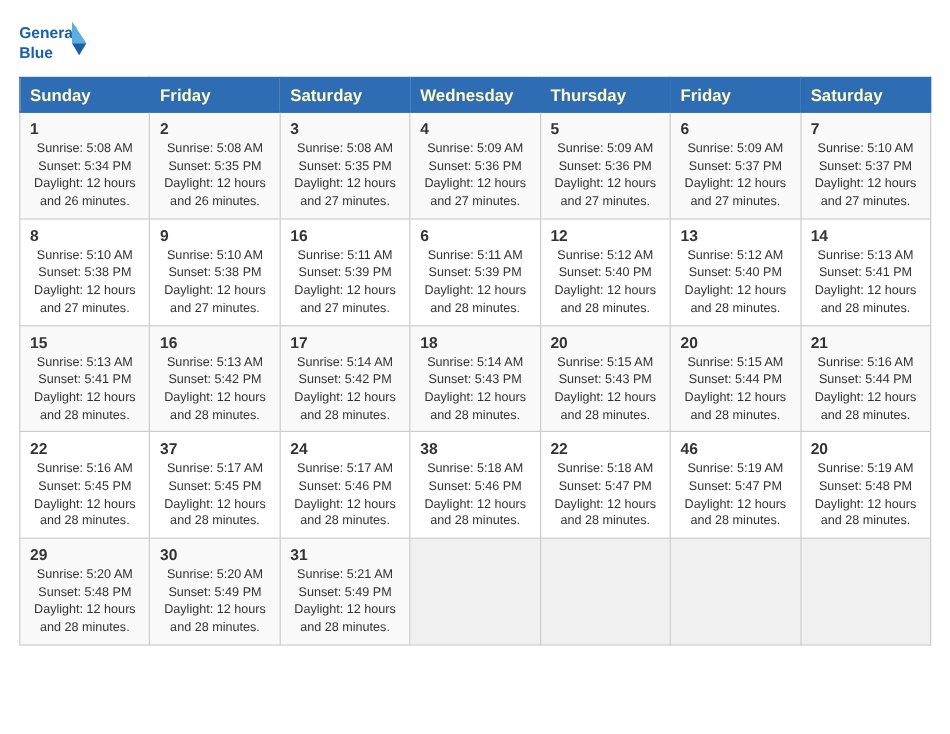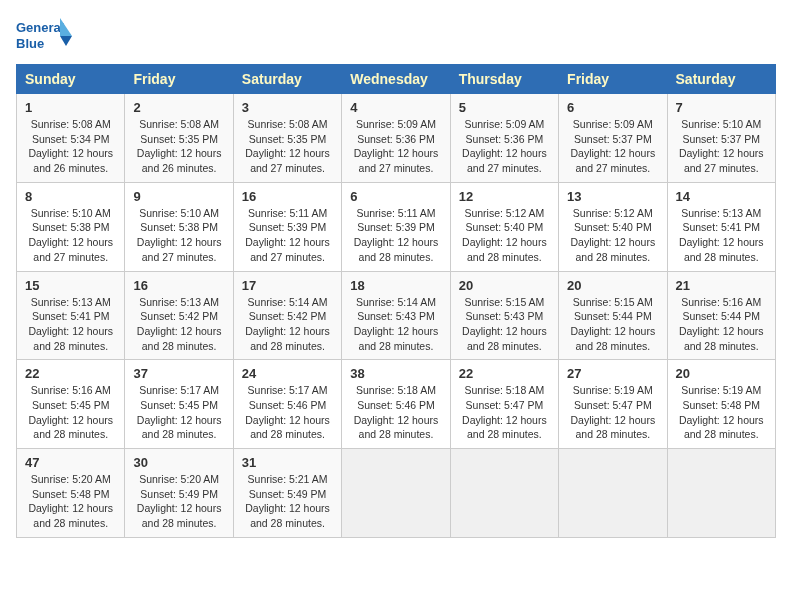--- a/index.html
+++ b/index.html
@@ -216,31 +216,31 @@
         </td>
         <td>
           <span class="day-number">38</span>
           <div class="day-info">Sunrise: 5:18 AM<br>Sunset: 5:46 PM<br>Daylight: 12 hours<br>and 28 minutes.</div>
         </td>
         <td>
           <span class="day-number">22</span>
           <div class="day-info">Sunrise: 5:18 AM<br>Sunset: 5:47 PM<br>Daylight: 12 hours<br>and 28 minutes.</div>
         </td>
         <td>
-          <span class="day-number">27</span>
+          <span class="day-number">46</span>
           <div class="day-info">Sunrise: 5:19 AM<br>Sunset: 5:47 PM<br>Daylight: 12 hours<br>and 28 minutes.</div>
         </td>
         <td>
           <span class="day-number">20</span>
           <div class="day-info">Sunrise: 5:19 AM<br>Sunset: 5:48 PM<br>Daylight: 12 hours<br>and 28 minutes.</div>
         </td>
       </tr>
       <tr>
         <td>
-          <span class="day-number">47</span>
+          <span class="day-number">29</span>
           <div class="day-info">Sunrise: 5:20 AM<br>Sunset: 5:48 PM<br>Daylight: 12 hours<br>and 28 minutes.</div>
         </td>
         <td>
           <span class="day-number">30</span>
           <div class="day-info">Sunrise: 5:20 AM<br>Sunset: 5:49 PM<br>Daylight: 12 hours<br>and 28 minutes.</div>
         </td>
         <td>
           <span class="day-number">31</span>
           <div class="day-info">Sunrise: 5:21 AM<br>Sunset: 5:49 PM<br>Daylight: 12 hours<br>and 28 minutes.</div>
         </td>

